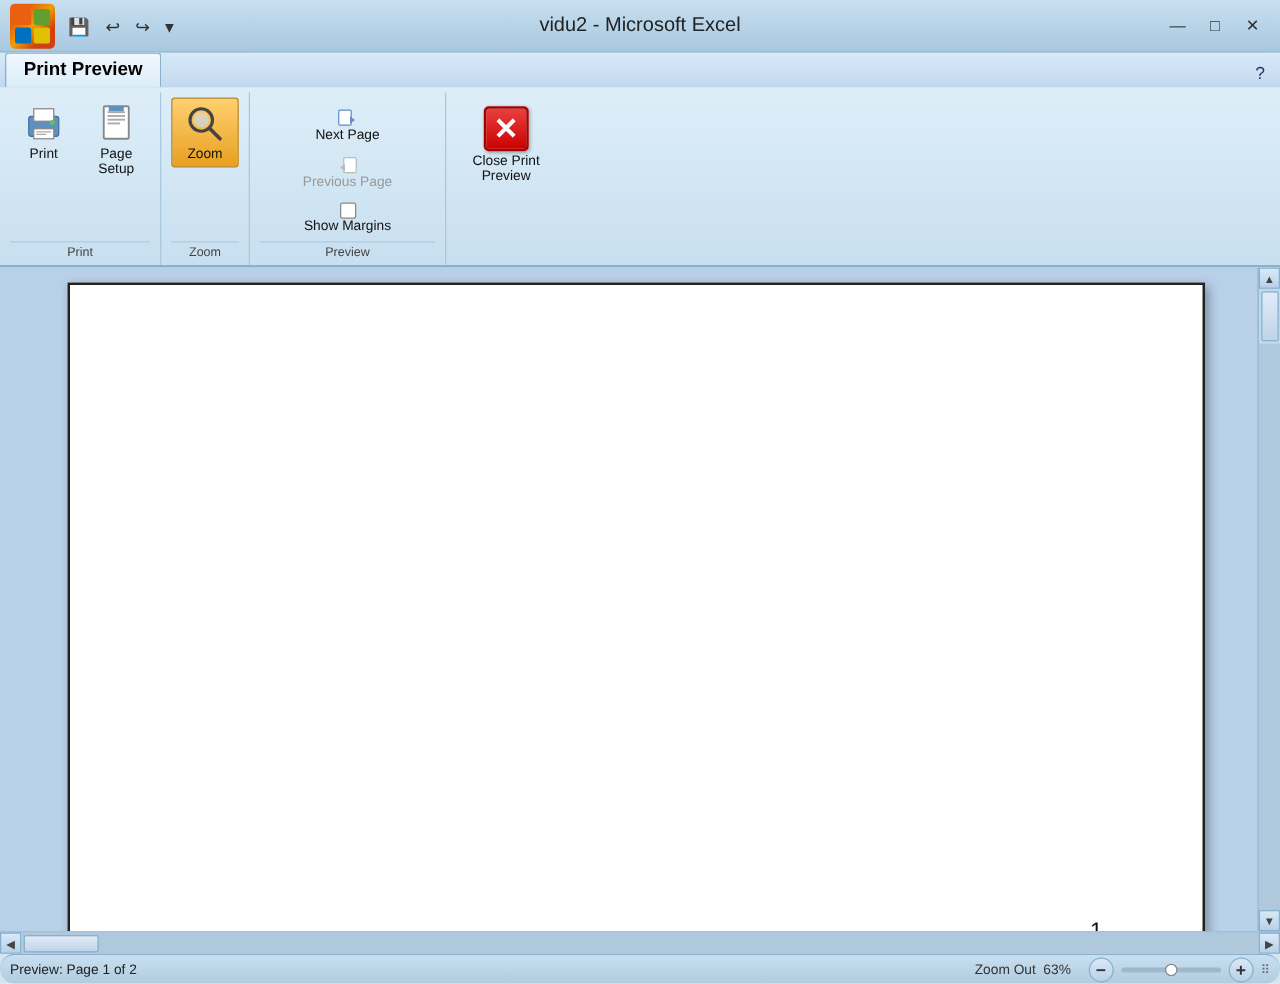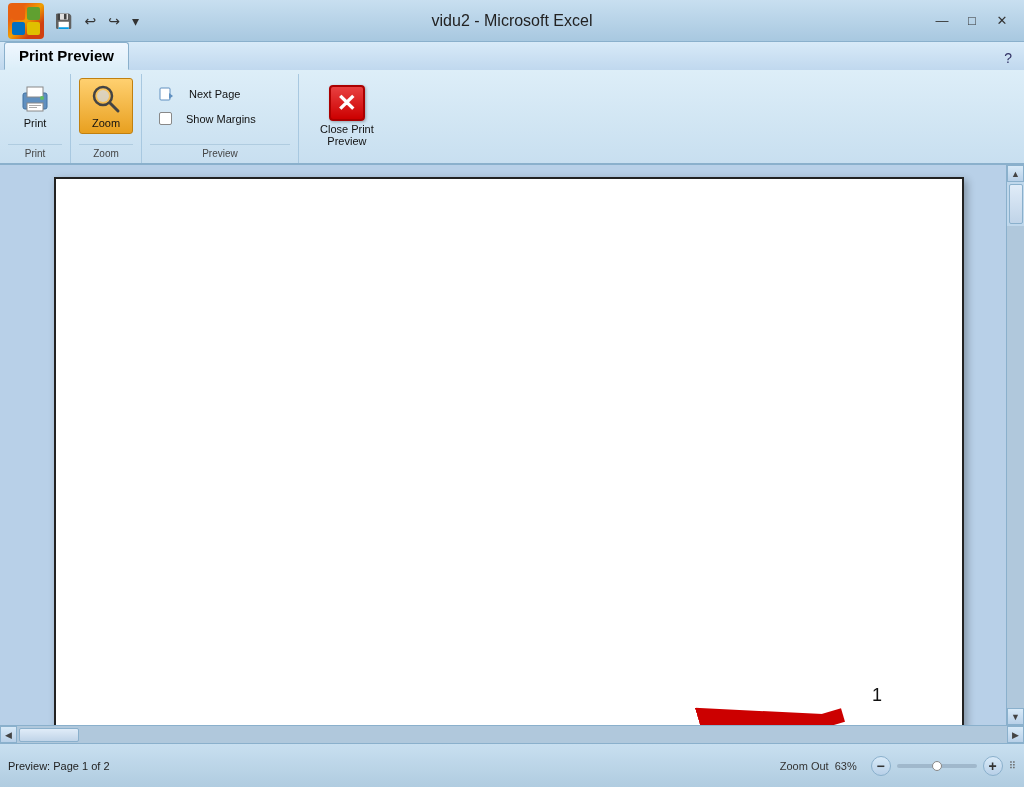--- a/index.html
+++ b/index.html
@@ -173,29 +173,30 @@
     }
     .ribbon-btn-small-group {
       display: flex;
       flex-direction: column;
       gap: 2px;
       padding-top: 4px;
     }
     .ribbon-btn-small {
       display: flex;
       align-items: center;
-      gap: 14px;
+      gap: 0;
       padding: 3px 8px;
       background: transparent;
       border: 1px solid transparent;
       border-radius: 3px;
       cursor: pointer;
       font-size: 11px;
       color: #111;
       min-width: 140px;
+      flex-direction: column;
     }
     .ribbon-btn-small.disabled {
       color: #999;
       cursor: default;
     }
     .small-icon {
       width: 16px;
       height: 16px;
       display: flex;
       align-items: center;
@@ -358,27 +359,28 @@
       flex: 1;
       height: 100%;
       background: #b0c8dc;
       display: flex;
       align-items: center;
     }
 
     
     .status-bar {
       background: linear-gradient(to bottom, #c8dff0, #b0cce0);
-      height: 44px;
+      height: 24px;
       display: flex;
       align-items: center;
       border-top: 1px solid #8ab0cc;
       padding: 0 8px;
       font-size: 11px;
       color: #222;
+      border-radius: 12px;
     }
     .status-left {
       flex: 1;
     }
     .status-right {
       display: flex;
       align-items: center;
       gap: 6px;
     }
     .zoom-label {
@@ -466,20 +468,33 @@
             <rect x="4" y="10" width="24" height="16" rx="2" fill="#6090c0" stroke="#4070a0" stroke-width="1"></rect>
             <rect x="8" y="4" width="16" height="10" fill="white" stroke="#888" stroke-width="1"></rect>
             <rect x="8" y="20" width="16" height="8" fill="white" stroke="#888" stroke-width="1"></rect>
             <rect x="10" y="22" width="12" height="1" fill="#aaa"></rect>
             <rect x="10" y="24" width="8" height="1" fill="#aaa"></rect>
             <circle cx="23" cy="15" r="2" fill="#60c060"></circle>
           </svg>
         </div>
         <span>Print</span>
       </button>
+      <button class="ribbon-btn-large">
+        <div class="ribbon-btn-icon">
+          <svg width="32" height="32" viewBox="0 0 32 32">
+            <rect x="6" y="2" width="20" height="26" rx="1" fill="white" stroke="#888" stroke-width="1.5"></rect>
+            <rect x="9" y="6" width="14" height="1.5" fill="#aaa"></rect>
+            <rect x="9" y="9" width="14" height="1.5" fill="#aaa"></rect>
+            <rect x="9" y="12" width="14" height="1.5" fill="#aaa"></rect>
+            <rect x="9" y="15" width="10" height="1.5" fill="#aaa"></rect>
+            <rect x="10" y="2" width="12" height="4" fill="#6090c0"></rect>
+          </svg>
+        </div>
+        <span>Page<br>Setup</span>
+      </button>
     </div>
     <div class="ribbon-group-label">Print</div>
   </div>
 
   <div class="ribbon-group">
     <div class="ribbon-group-content">
       <button class="ribbon-btn-large active">
         <div class="ribbon-btn-icon">
           <svg width="32" height="32" viewBox="0 0 32 32">
             <circle cx="13" cy="13" r="9" fill="none" stroke="#444" stroke-width="2.5"></circle>
@@ -498,20 +513,29 @@
       <div class="ribbon-btn-small-group">
         <button class="ribbon-btn-small">
           <div class="small-icon">
             <svg width="16" height="16" viewBox="0 0 16 16">
               <rect x="1" y="2" width="10" height="12" rx="1" fill="white" stroke="#6090c0" stroke-width="1"></rect>
               <polygon points="10,7 14,10 10,13" fill="#6090c0"></polygon>
             </svg>
           </div>
           <span>Next Page</span>
         </button>
+        <button class="ribbon-btn-small disabled">
+          <div class="small-icon">
+            <svg width="16" height="16" viewBox="0 0 16 16">
+              <rect x="5" y="2" width="10" height="12" rx="1" fill="white" stroke="#bbb" stroke-width="1"></rect>
+              <polygon points="6,7 2,10 6,13" fill="#bbb"></polygon>
+            </svg>
+          </div>
+          <span style="color:#999;">Previous Page</span>
+        </button>
         <button class="ribbon-btn-small">
           <div class="checkbox-icon"></div>
           <span>Show Margins</span>
         </button>
       </div>
     </div>
     <div class="ribbon-group-label">Preview</div>
   </div>
 
   <div class="ribbon-group" style="border-right:none;">

